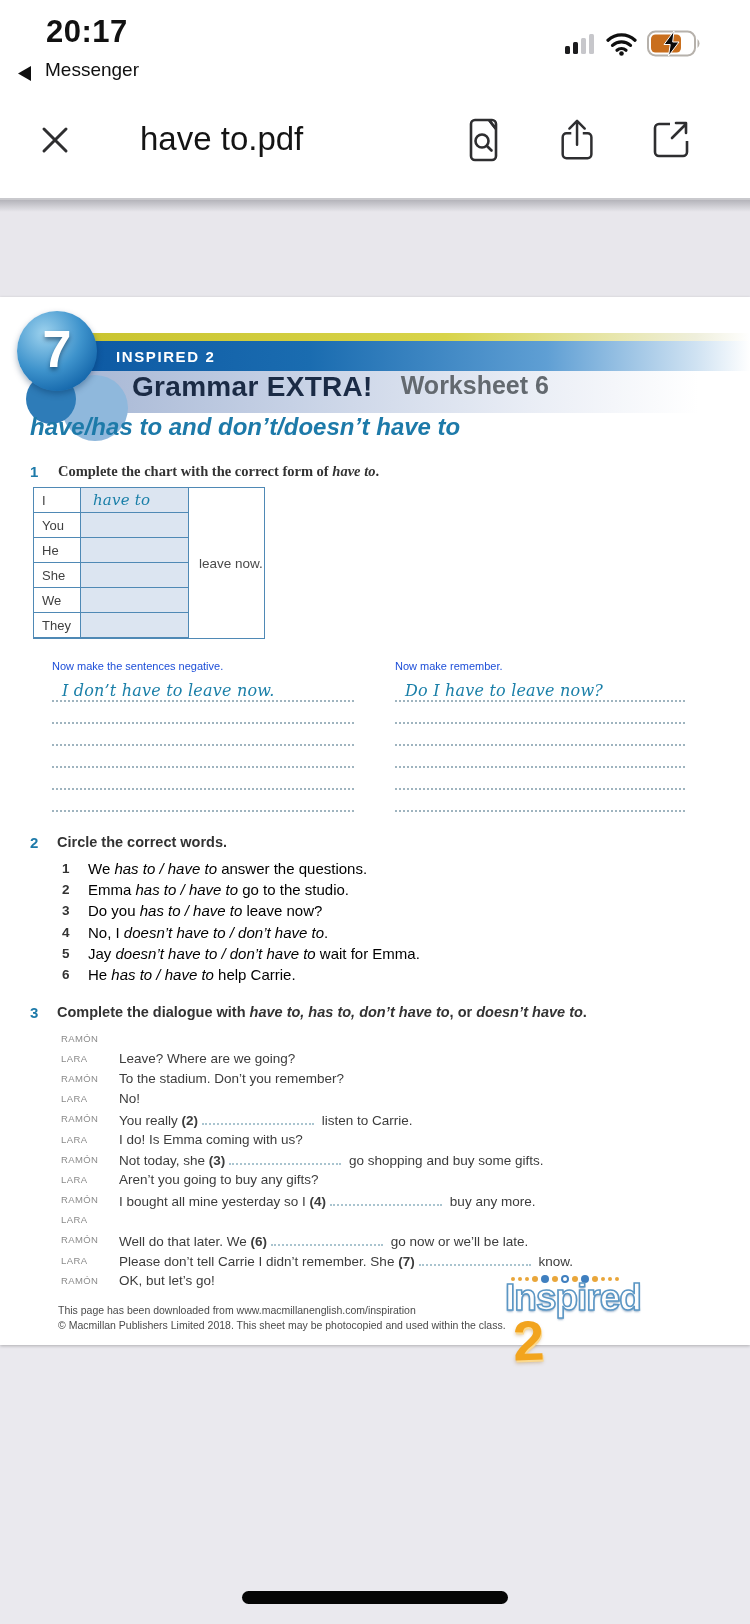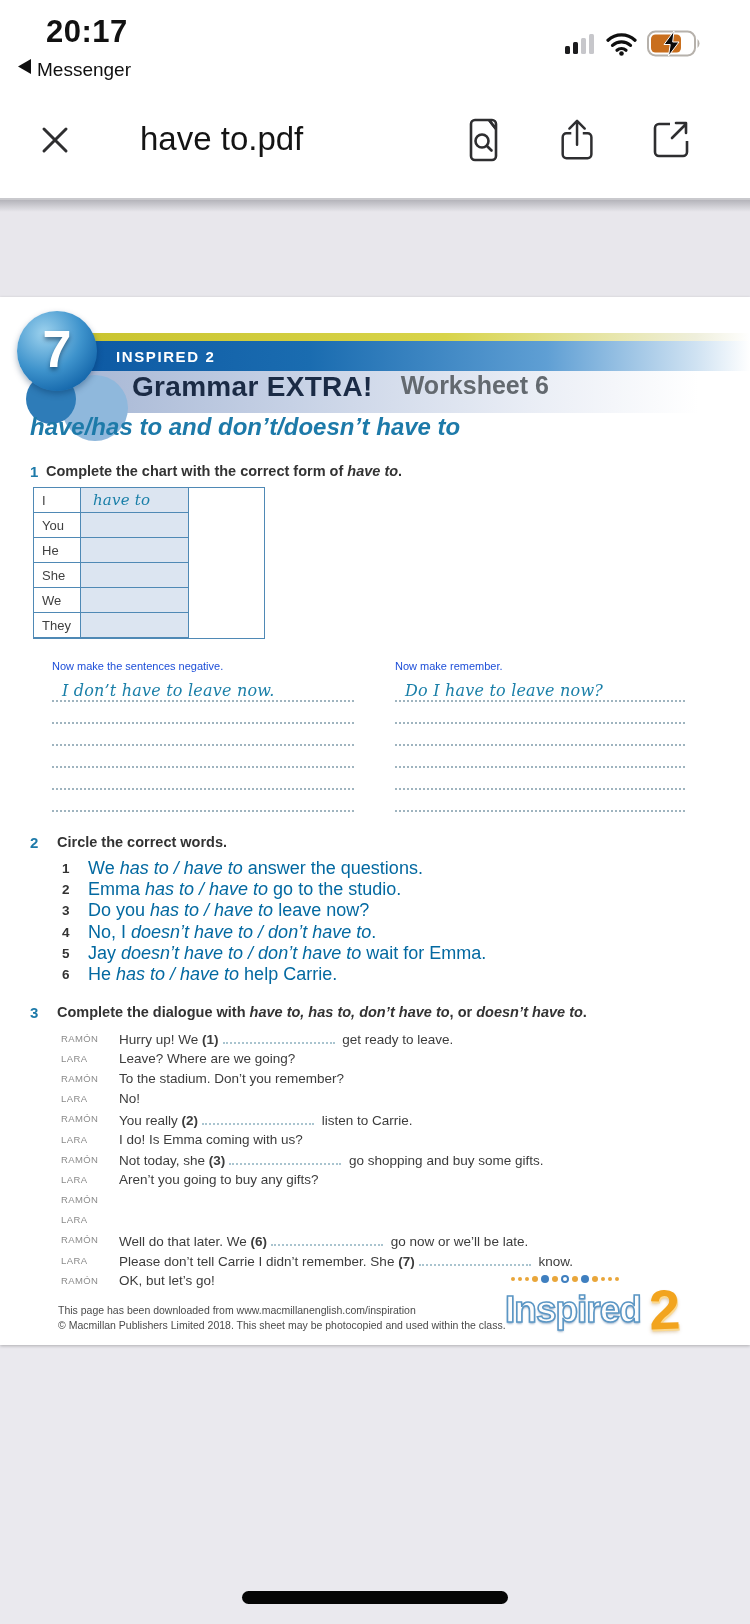--- a/index.html
+++ b/index.html
@@ -3,21 +3,21 @@
 <meta charset="utf-8">
 <style>
   html,body{margin:0;padding:0;}
   body{width:750px;height:1624px;position:relative;overflow:hidden;background:#eae9ee;
        font-family:"Liberation Sans",sans-serif;-webkit-font-smoothing:antialiased;}
   .it{font-style:italic;}
 
   
   #chrome{position:absolute;top:0;left:0;width:750px;height:200px;background:#ffffff;}
   #time{position:absolute;left:46px;top:14px;font-size:31px;font-weight:700;color:#111;letter-spacing:.5px;}
-  #back{position:absolute;left:18px;top:59px;font-size:19px;color:#0f0f0f;display:flex;align-items:flex-start;gap:6px;}
+  #back{position:absolute;left:18px;top:59px;font-size:19px;color:#0f0f0f;display:flex;align-items:flex-end;gap:14px;}
   #back svg{display:block;}
   #statusicons{position:absolute;right:48px;top:30px;display:flex;align-items:center;gap:10px;}
   #closebtn{position:absolute;left:36px;top:121px;width:38px;height:38px;}
   #doctitle{position:absolute;left:140px;top:120px;font-size:33px;color:#141414;}
   .hicon{position:absolute;top:118px;width:40px;height:44px;}
   #icon-preview{left:466px;} #icon-share{left:558px;} #icon-openin{left:650px;}
   #chromeline{position:absolute;top:198px;left:0;width:750px;height:2px;background:#c9c9cd;}
 
   
   #gap{position:absolute;top:200px;left:0;width:750px;height:97px;background:#e8e7ec;}
@@ -72,36 +72,36 @@
   #negblock{left:52px;width:302px;} #qblock{left:395px;width:290px;}
   .ablabel{font-size:11px;color:#1d4ed8;margin-bottom:2px;}
   .ansline{height:20px;border-bottom:2px dotted #9fb4bf;}
   .ansline.first{height:26px;padding-left:10px;display:flex;align-items:flex-end;}
   .hand.big{font-size:16px;line-height:18px;}
 
   
   #ex2list{position:absolute;left:62px;top:561px;}
   .exrow{height:21.2px;display:flex;align-items:center;}
   .inum{width:26px;font-size:13.5px;font-weight:700;color:#333;}
-  .itext{font-size:18px;color:#0369a1;}
+  .itext{font-size:15px;color:#000000;}
 
   
   #ex3instr-wrap{position:absolute;left:57px;top:707px;font-size:14.5px;font-weight:600;color:#333;}
   #dialogue{position:absolute;left:52px;top:731px;width:650px;}
   .drow{height:20.2px;display:flex;align-items:center;}
   .speaker{width:58px;font-size:9.5px;color:#8a8a8a;letter-spacing:.4px;flex:none;padding-left:9px;}
   .dtext{font-size:13.5px;color:#3c3c3c;white-space:nowrap;}
   .dtext b{font-weight:700;}
   .blank{display:inline-block;width:112px;height:13px;margin:0 4px;
     border-bottom:2px dotted #a9c4cf;vertical-align:baseline;}
 
   
   .footline{position:absolute;left:30px;font-size:10.5px;color:#4a4a4a;margin-left:28px;}
   #foot1{top:1007px;} #foot2{top:1022px;}
-  #logo{position:absolute;left:505px;top:980px;width:200px;height:66px;display:flex;align-items:center;}
+  #logo{position:absolute;left:505px;top:980px;width:200px;height:66px;display:flex;align-items:flex-start;flex-direction:column;}
   #logodots{position:absolute;left:6px;top:-2px;display:flex;align-items:center;gap:3px;}
   .dot{border-radius:50%;}
   .dot.os{width:4px;height:4px;background:#e9a63a;}
   .dot.om{width:6px;height:6px;background:#e9a63a;}
   .dot.bm{width:8px;height:8px;background:#3f7fbf;}
   .dot.ring{width:8px;height:8px;background:#fff;border:2px solid #3f7fbf;box-sizing:border-box;}
   #logoword{position:relative;font-size:37px;font-weight:800;color:#fdfdfd;letter-spacing:-1px;
     -webkit-text-stroke:1.6px #5b96c4;
     text-shadow:0 2px 2px rgba(50,100,150,.45),0 0 1px #5b96c4;}
   #logonum{font-size:56px;font-weight:800;color:#f2a41e;line-height:.8;margin-left:8px;
@@ -178,23 +178,24 @@
   </div>
   <div id="circB" class="circ"></div>
   <div id="circC" class="circ"></div>
   <div id="circMain" class="circ">
     <span id="unitnum">7</span>
   </div>
 
   <div id="heading">have/has to and don’t/doesn’t have to</div>
 
   <div class="exnum" style="left:30px;top:166px;">1</div>
-  <div class="exinstr" style="left:46px;top:166px;"><span>Complete the chart with the correct form of </span><span class="it">have to</span><span>.</span></div>
+  <div class="exinstr" style="left:58px;top:166px;font-family:Liberation Serif, serif;"><span>Complete the chart with the correct form of </span><span class="it">have to</span><span>.</span></div>
 
   <div id="chart">
+    <div class="cell tail" style="grid-column:3;grid-row:1 / span 6;">leave now.</div>
   <div class="cell pron" style="grid-area: 1 / 1;">I</div>
       <div class="cell ans" style="grid-area: 1 / 2;">
         <span class="hand">have to</span>
       </div>
       <div class="cell pron" style="grid-area: 2 / 1;">You</div>
       <div class="cell ans" style="grid-area: 2 / 2;"></div>
       <div class="cell pron" style="grid-area: 3 / 1;">He</div>
       <div class="cell ans" style="grid-area: 3 / 2;"></div>
       <div class="cell pron" style="grid-area: 4 / 1;">She</div>
       <div class="cell ans" style="grid-area: 4 / 2;"></div>
@@ -258,21 +259,20 @@
         <span class="inum">6</span>
         <span class="itext">He <span class="it">has to / have to</span> help Carrie.</span>
       </div>
     </div>
 
   <div class="exnum" style="left:30px;top:707px;">3</div>
   <div id="ex3instr-wrap"><span>Complete the dialogue with </span><span class="it">have to, has to, don’t have to</span><span>, or </span><span class="it">doesn’t have to</span><span>.</span></div>
   <div id="dialogue">
       <div class="drow">
         <span class="speaker">RAMÓN</span>
-        <span class="dtext">Hurry up! We <b>(1)</b><span class="blank"></span> get ready to leave.</span>
       </div>
       <div class="drow">
         <span class="speaker">LARA</span>
         <span class="dtext">Leave? Where are we going?</span>
       </div>
       <div class="drow">
         <span class="speaker">RAMÓN</span>
         <span class="dtext">To the stadium. Don’t you remember?</span>
       </div>
       <div class="drow">
@@ -290,20 +290,21 @@
       <div class="drow">
         <span class="speaker">RAMÓN</span>
         <span class="dtext">Not today, she <b>(3)</b><span class="blank"></span> go shopping and buy some gifts.</span>
       </div>
       <div class="drow">
         <span class="speaker">LARA</span>
         <span class="dtext">Aren’t you going to buy any gifts?</span>
       </div>
       <div class="drow">
         <span class="speaker">RAMÓN</span>
+        <span class="dtext">I bought all mine yesterday so I <b>(4)</b><span class="blank"></span> buy any more.</span>
       </div>
       <div class="drow">
         <span class="speaker">LARA</span>
       </div>
       <div class="drow">
         <span class="speaker">RAMÓN</span>
         <span class="dtext">Well do that later. We <b>(6)</b><span class="blank"></span> go now or we’ll be late.</span>
       </div>
       <div class="drow">
         <span class="speaker">LARA</span>

